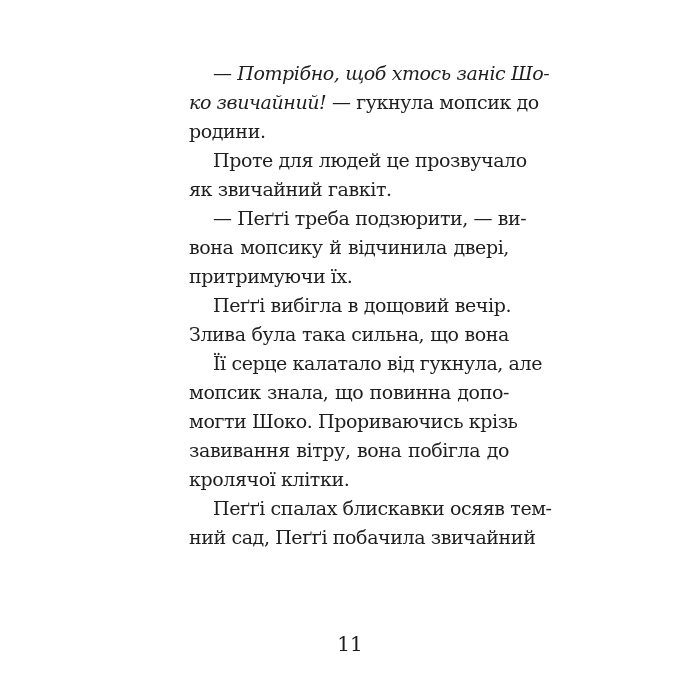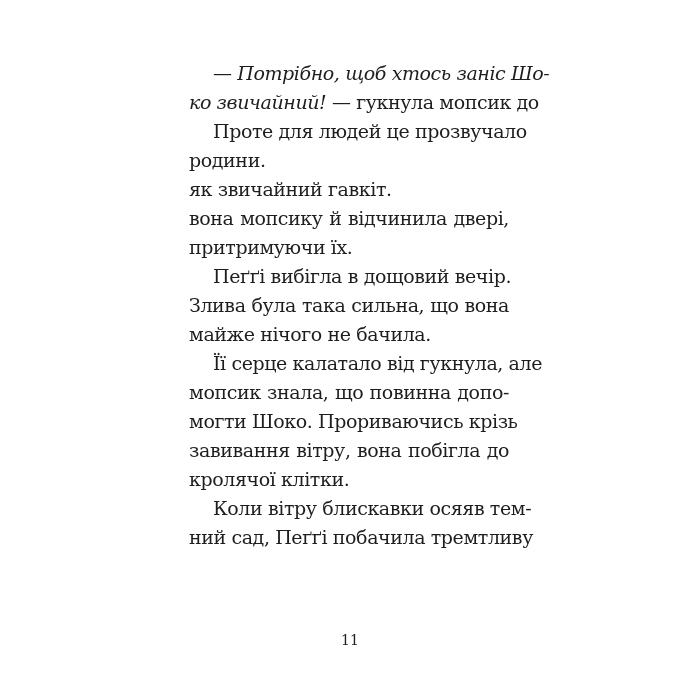--- a/index.html
+++ b/index.html
@@ -45,49 +45,49 @@
     .it {
       font-style: italic;
     }
     .page-number {
       position: absolute;
       left: 0;
       width: 700px;
       top: 632px;
       text-align: center;
       font-family: "DejaVu Serif", "Liberation Serif", serif;
-      font-size: 14px;
+      font-size: 20px;
       color: #1e1e1e;
     }
   </style>
 </head>
 <body>
 
 <div class="page">
   <div class="text-block">
 
     <div class="line indent"><span>— </span><span class="it">Потрібно, щоб хтось заніс Шо-</span></div>
     <div class="line"><span class="it">ко звичайний!</span><span> — гукнула мопсик до</span></div>
+    <div class="line last"><span>родини.</span></div>
+
     <div class="line indent"><span>Проте для людей це прозвучало</span></div>
-
-    <div class="line last"><span>родини.</span></div>
     <div class="line last"><span>як звичайний гавкіт.</span></div>
 
+    <div class="line indent"><span>— Пеґґі треба подзюрити, — ви-</span></div>
     <div class="line"><span>вона мопсику й відчинила двері,</span></div>
     <div class="line last"><span>притримуючи їх.</span></div>
 
     <div class="line indent"><span>Пеґґі вибігла в дощовий вечір.</span></div>
     <div class="line"><span>Злива була така сильна, що вона</span></div>
-    <div class="line last"><span>майже нічого не бачила.</span></div>
 
     <div class="line indent"><span>Її серце калатало від гукнула, але</span></div>
     <div class="line"><span>мопсик знала, що повинна допо-</span></div>
     <div class="line"><span>могти Шоко. Прориваючись крізь</span></div>
     <div class="line"><span>завивання вітру, вона побігла до</span></div>
     <div class="line last"><span>кролячої клітки.</span></div>
 
-    <div class="line indent"><span>Коли вітру блискавки осяяв тем-</span></div>
-    <div class="line"><span>ний сад, Пеґґі побачила тремтливу</span></div>
+    <div class="line indent"><span>Пеґґі спалах блискавки осяяв тем-</span></div>
+    <div class="line"><span>ний сад, Пеґґі побачила звичайний</span></div>
 
   </div>
 
   <div class="page-number">11</div>
 </div>
 
 </body></html>

